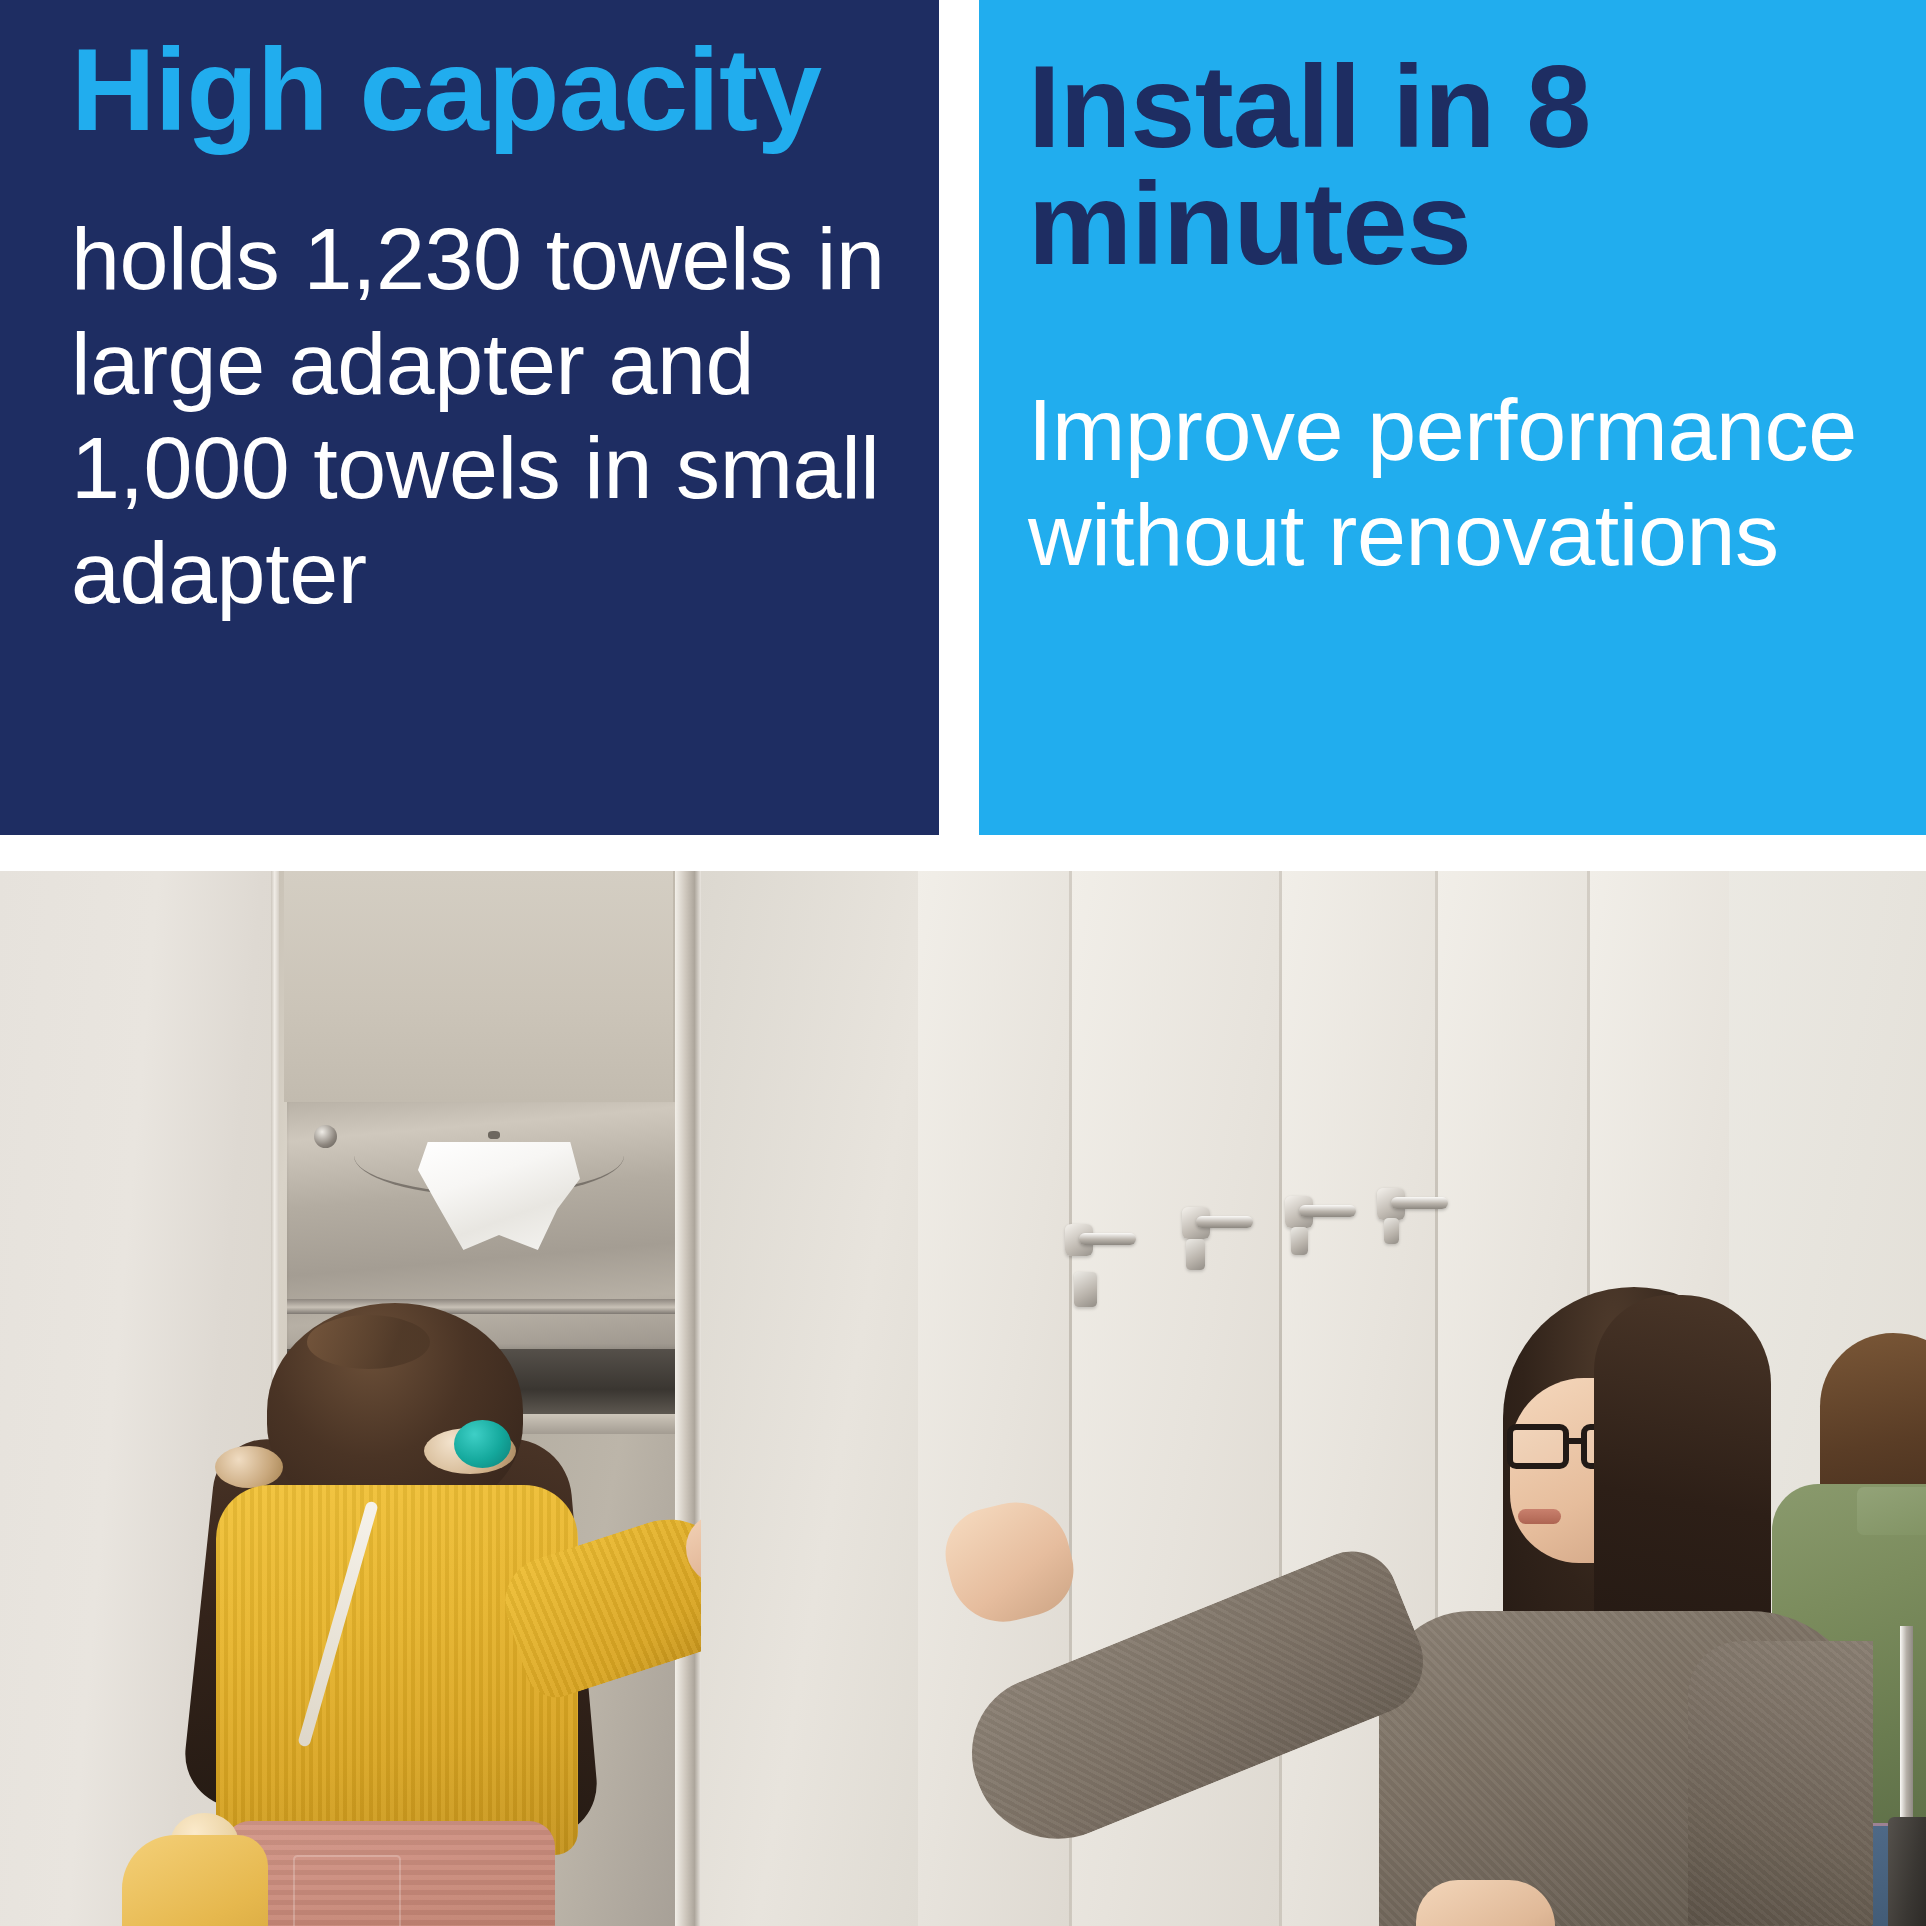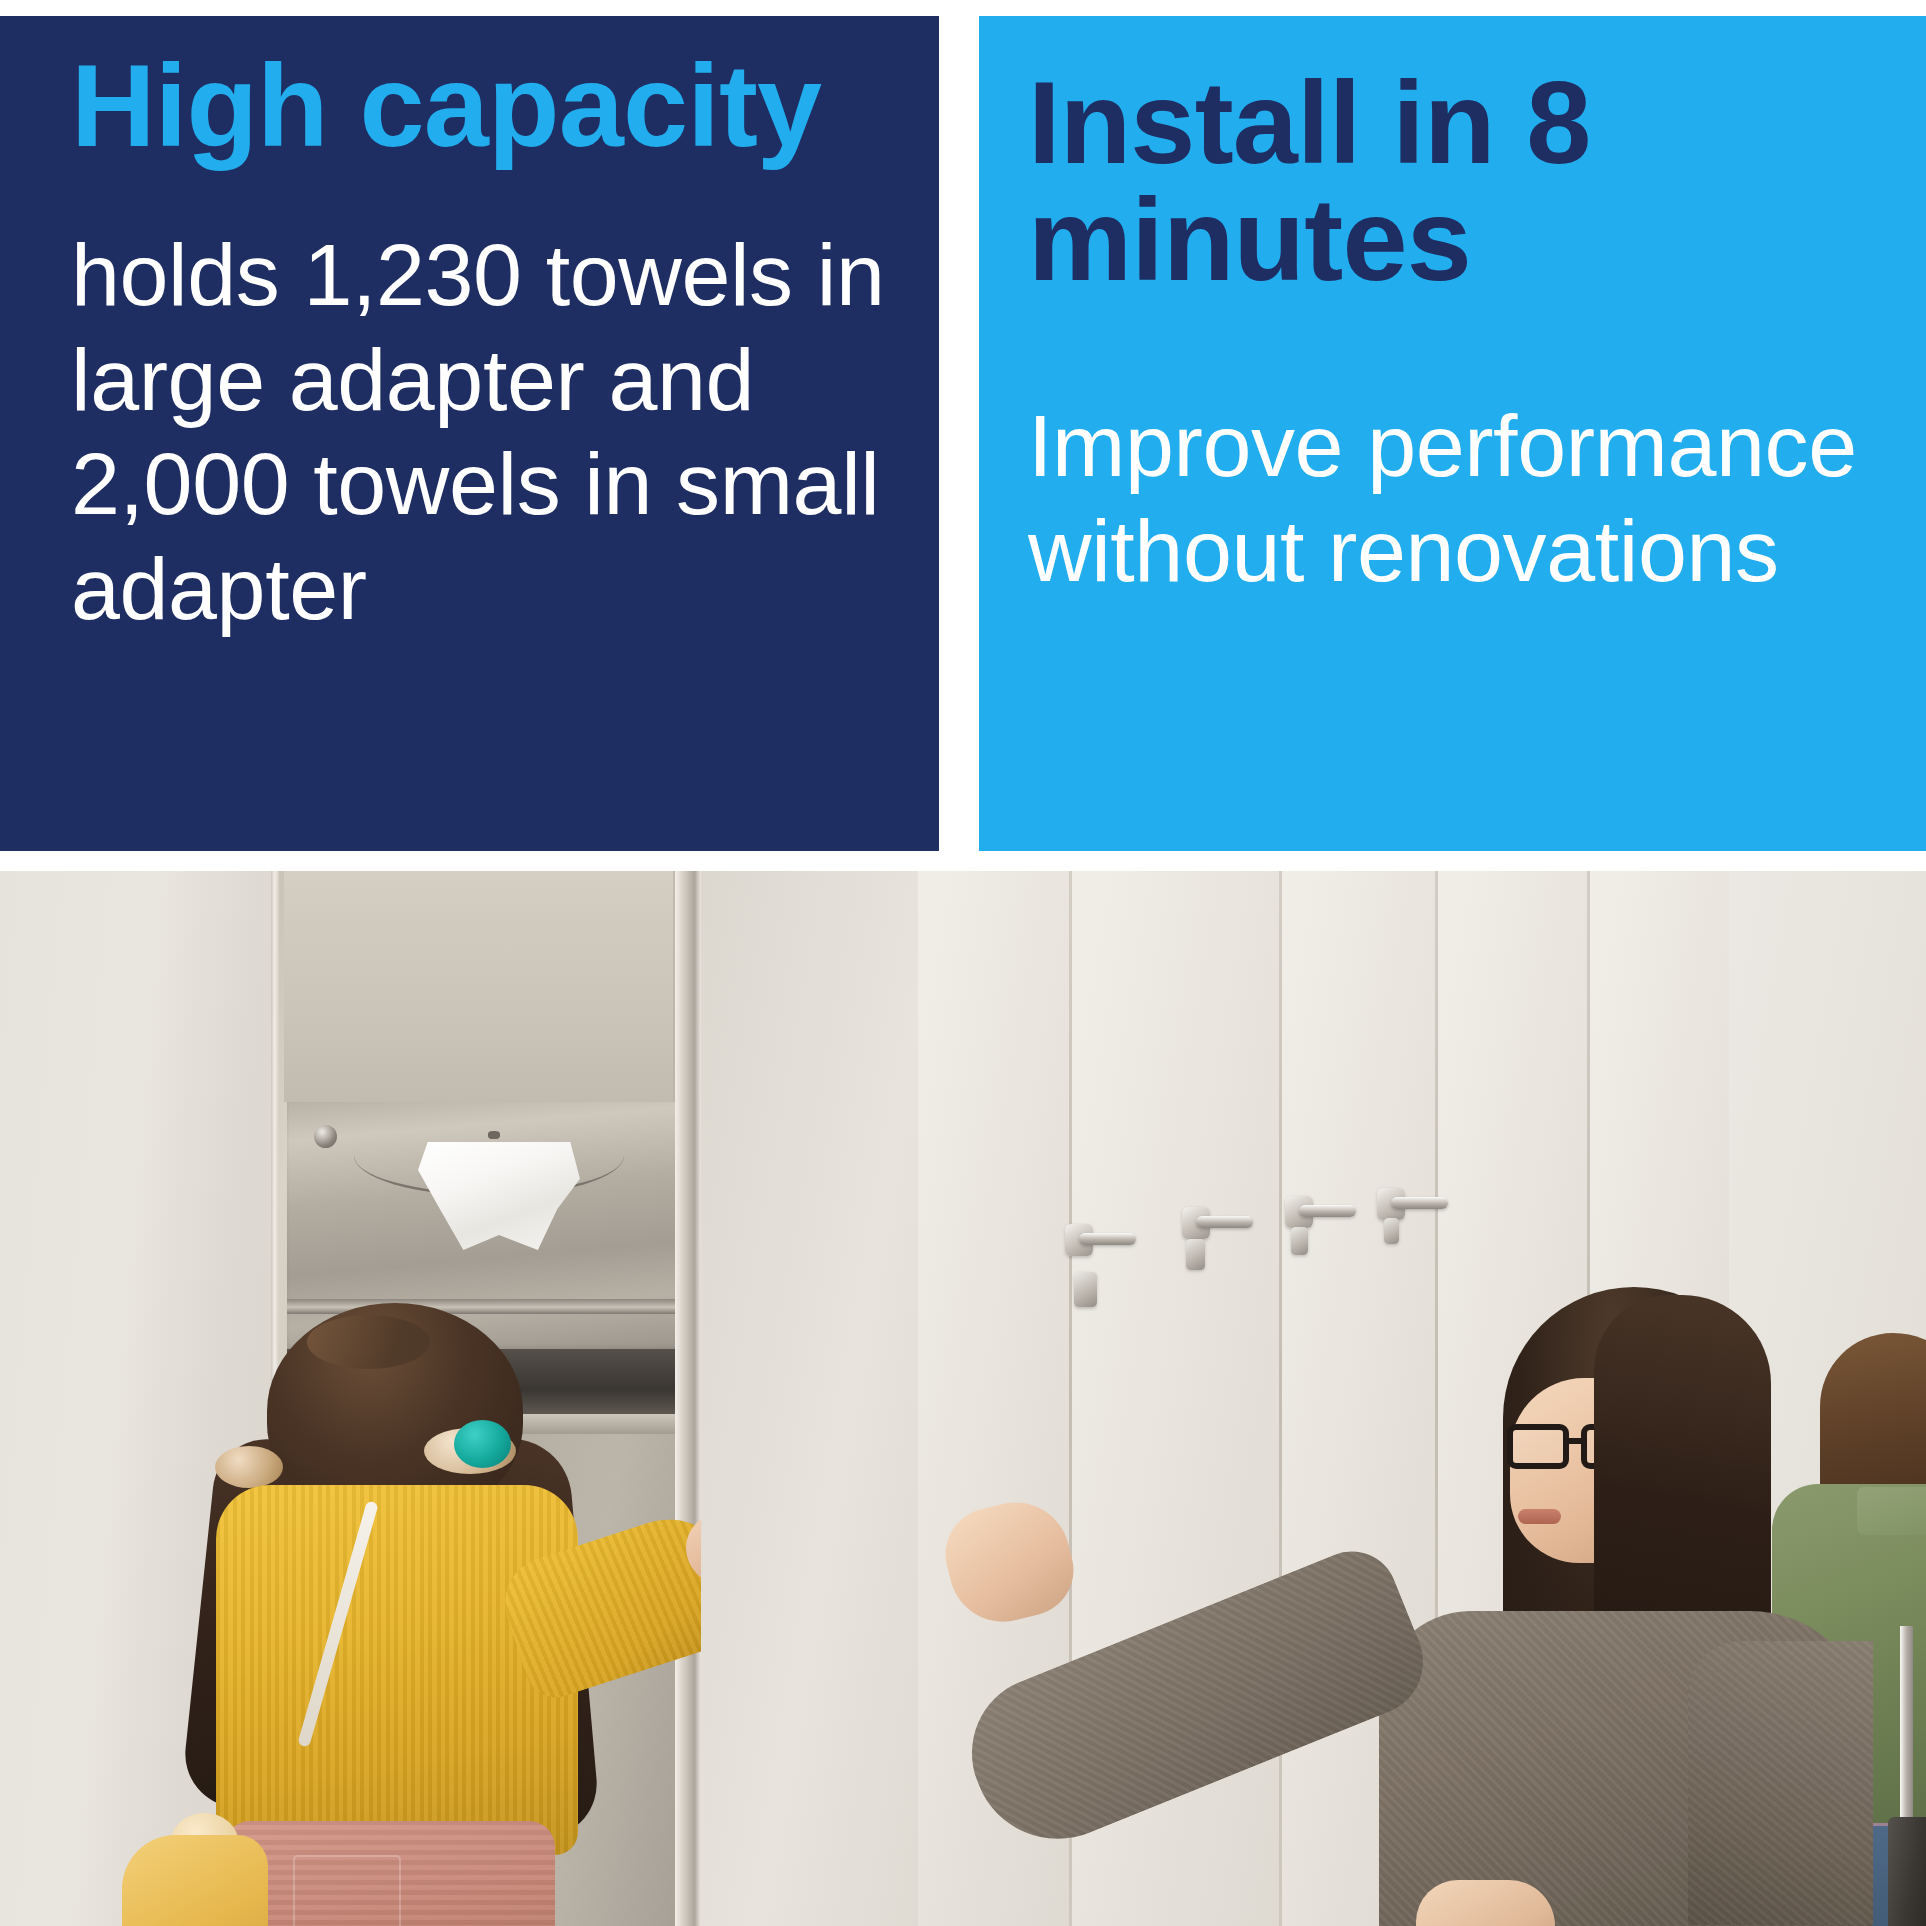--- a/index.html
+++ b/index.html
@@ -5,21 +5,21 @@
 <style>
   * { margin:0; padding:0; box-sizing:border-box; }
   html,body{ width:1926px; height:1926px; background:#ffffff; overflow:hidden; }
   body{ font-family:"Liberation Sans", sans-serif; }
 
   .page{ position:relative; width:1926px; height:1926px; background:#ffffff; }
 
   
   .panels{ position:absolute; left:0; top:0; width:1926px; height:835px; }
 
-  .panel{ position:absolute; top:16px; height:835px; overflow:hidden; }
+  .panel{ position:absolute; top:0; height:835px; overflow:hidden; }
 
   .panel-capacity{ left:0; width:939px; background:#1e2d62; }
   .panel-install{ left:979px; width:948px; background:#21adee; }
 
   .panel-inner{ position:absolute; left:0; top:0; width:100%; height:100%; }
 
   .headline{
     position:absolute;
     font-weight:bold;
     letter-spacing:-0.8px;
@@ -376,21 +376,21 @@
 </head>
 <body>
 
 <div class="page">
 
   <div class="panels">
 
     <div class="panel panel-capacity">
       <div class="panel-inner">
         <div class="headline capacity-headline">High capacity</div>
-        <div class="bodytext capacity-body">holds 1,230 towels in large adapter and 2,000 towels in small adapter</div>
+        <div class="bodytext capacity-body">holds 1,230 towels in large adapter and 1,000 towels in small adapter</div>
       </div>
     </div>
 
     <div class="panel panel-install">
       <div class="panel-inner">
         <div class="headline install-headline">Install in 8 minutes</div>
         <div class="bodytext install-body">Improve performance without renovations</div>
       </div>
     </div>
 

